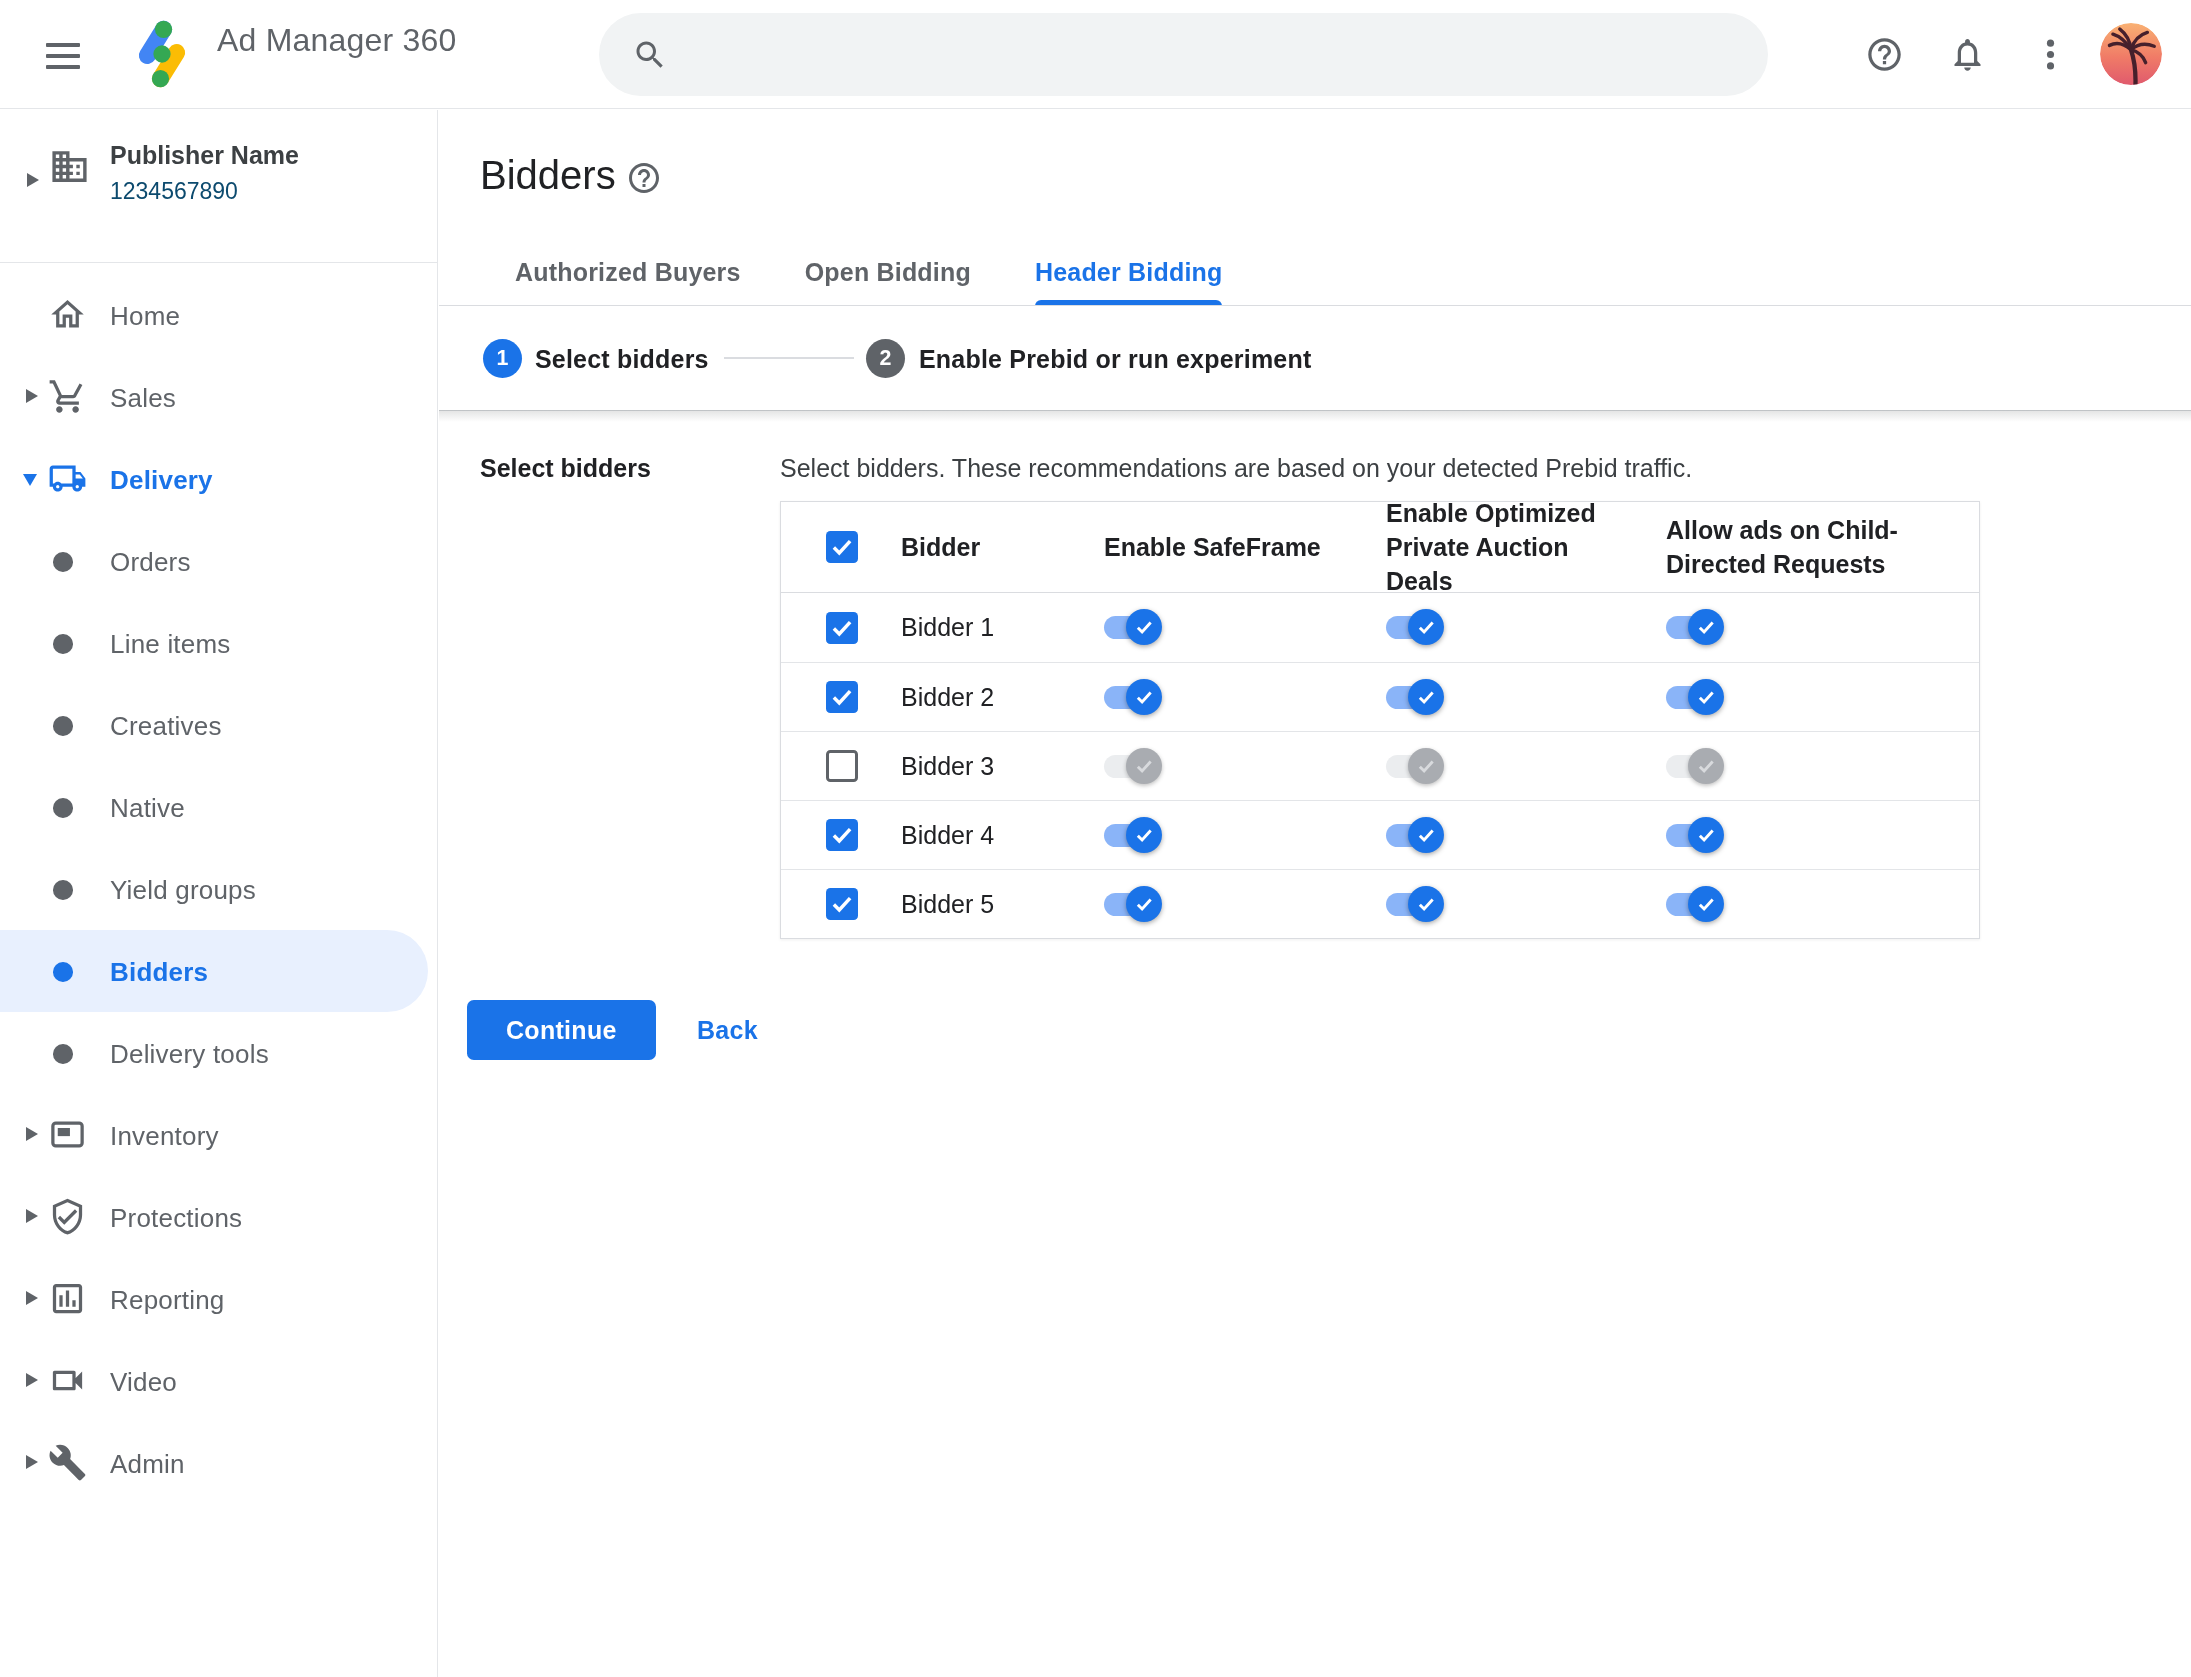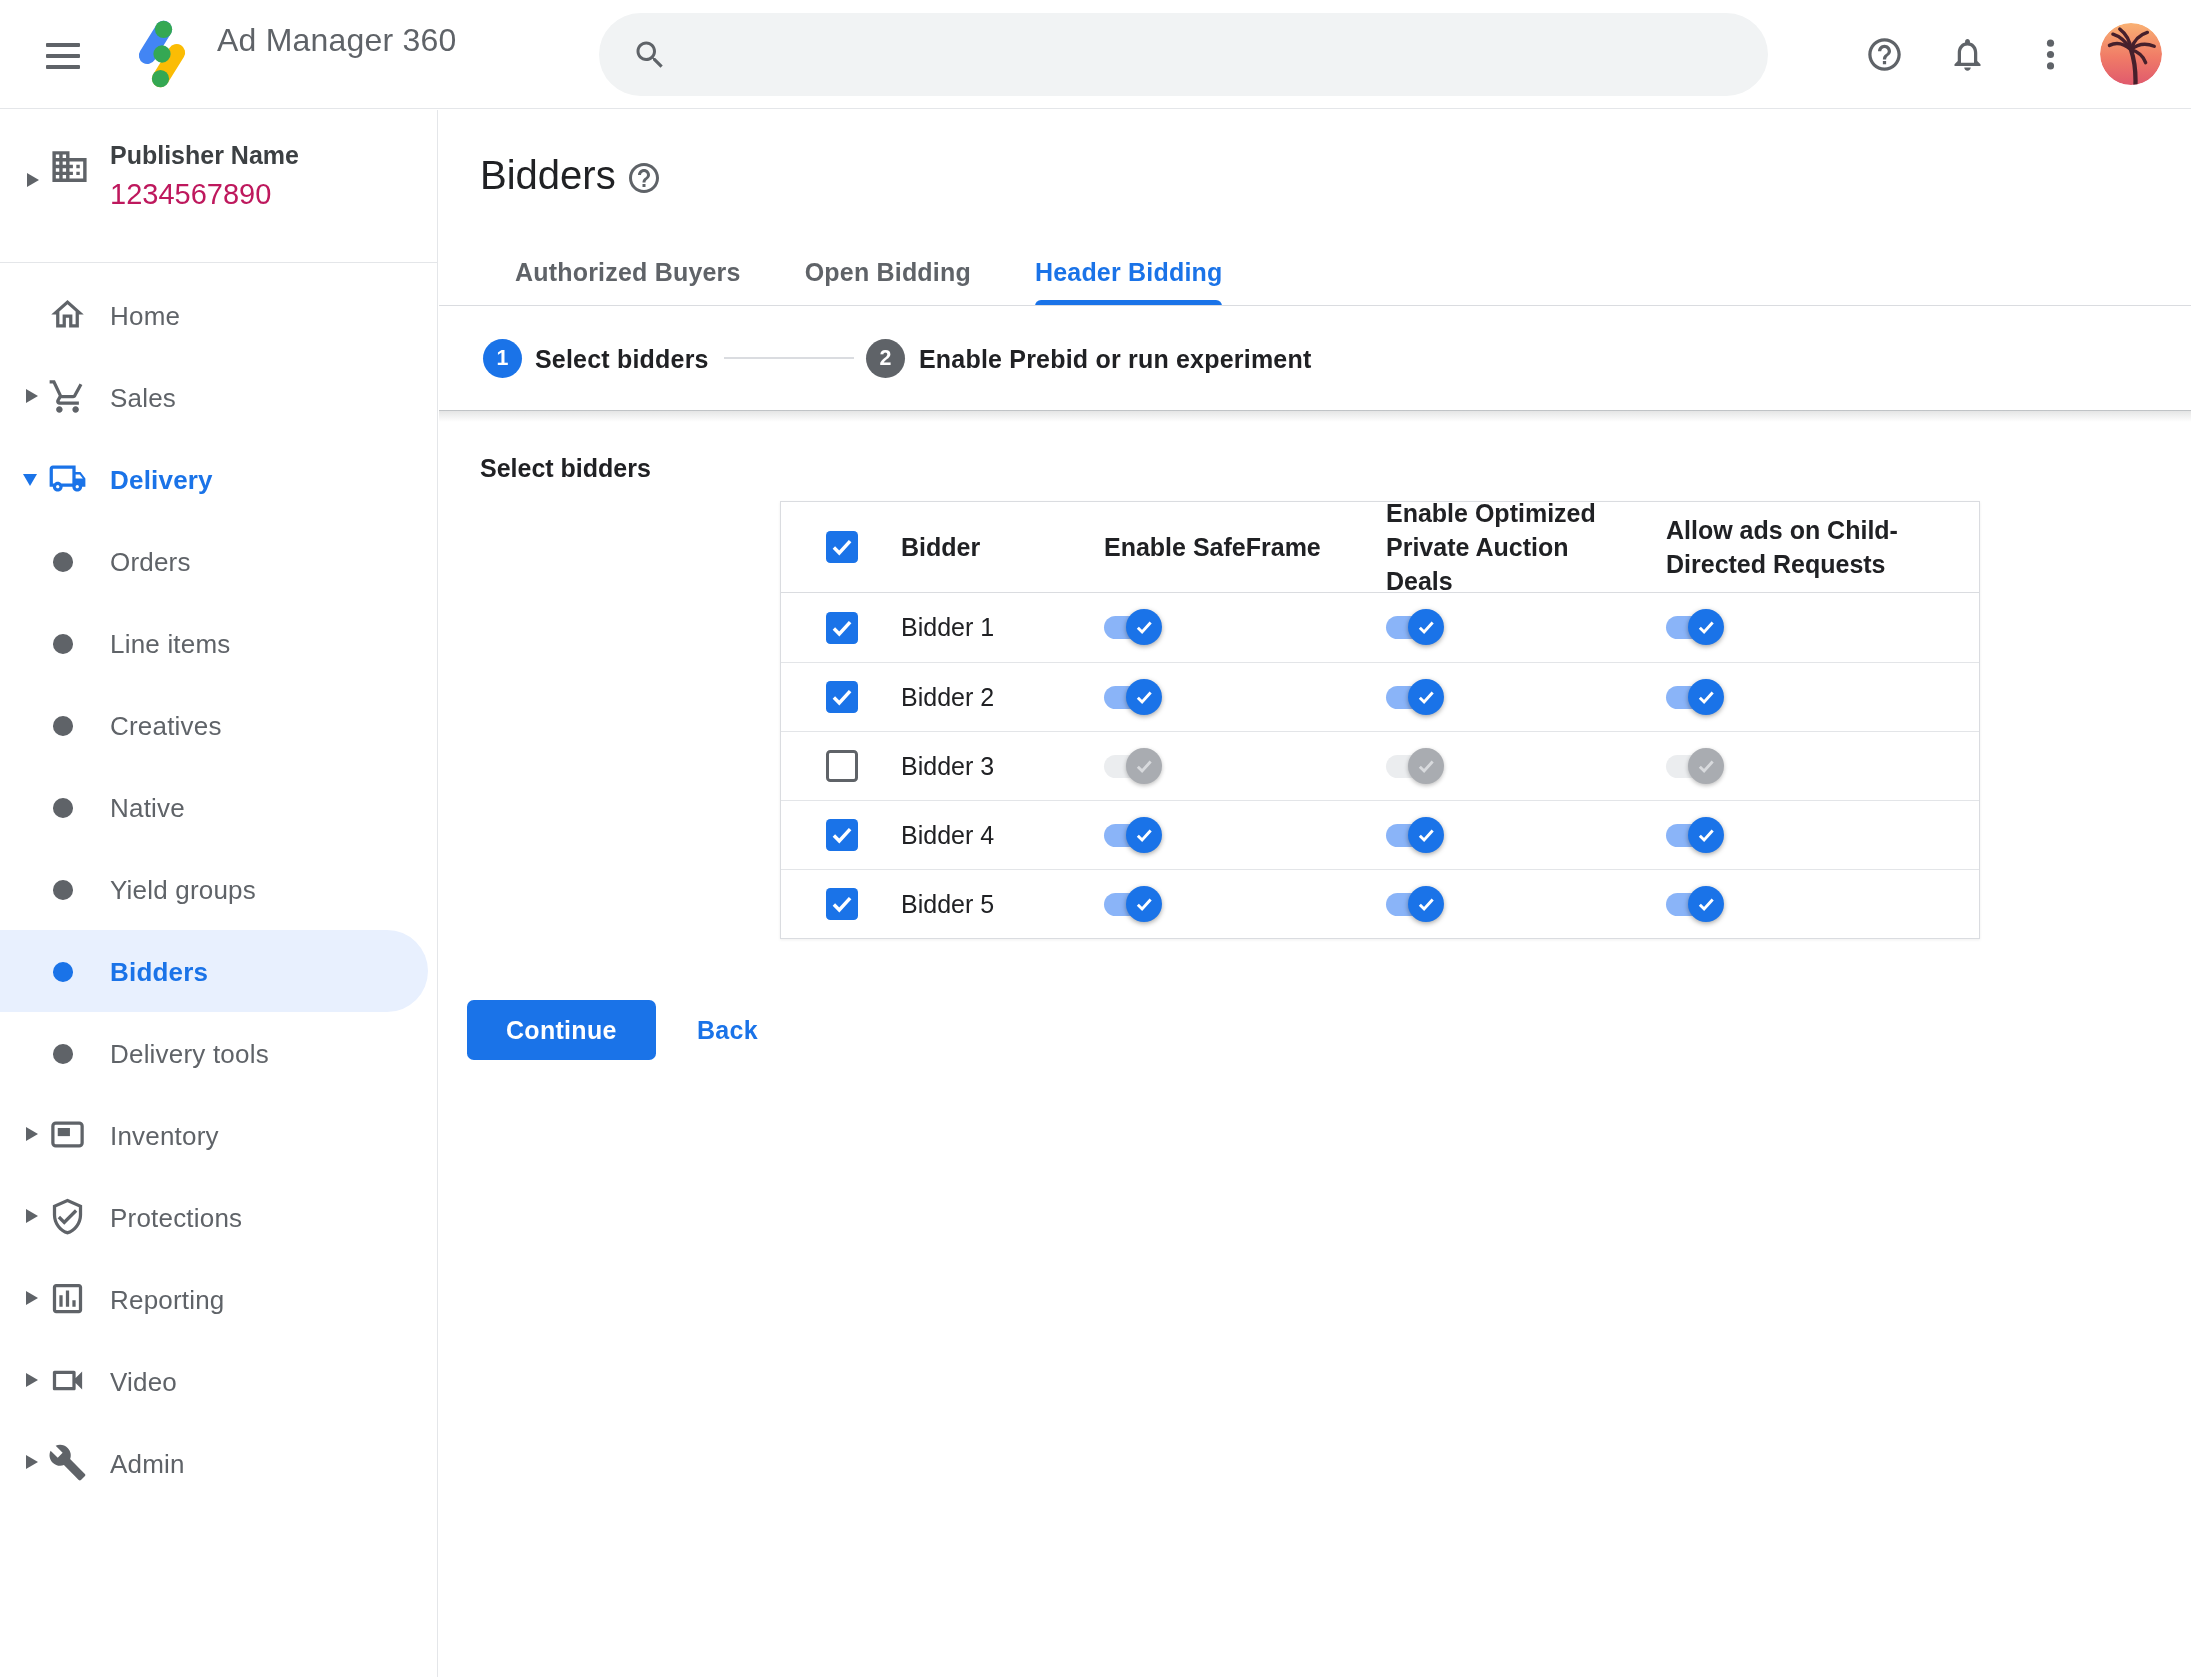--- a/index.html
+++ b/index.html
@@ -30,21 +30,21 @@
     border-right:0.9px solid #e4e6e9; }
   .publisher { position:relative; height:152px; cursor:pointer; }
   .pub-chev { position:absolute; left:27px; top:173px; }
   .publisher .pub-chev { top:63px; }
   .chev-r { width:0; height:0; border-left:12px solid #5f6368; border-top:7.7px solid transparent;
     border-bottom:7.7px solid transparent; display:inline-block; }
   .chev-d { width:0; height:0; border-top:12px solid #1a73e8; border-left:7.7px solid transparent;
     border-right:7.7px solid transparent; display:inline-block; }
   .pub-icon { position:absolute; left:49px; top:36px; width:41px; height:41px; }
   .pub-name { position:absolute; left:110px; top:31px; font-size:25px; font-weight:bold; color:#3c4043; }
-  .pub-id { position:absolute; left:110px; top:68px; font-size:29px; color:#be185d; }
+  .pub-id { position:absolute; left:110px; top:68px; font-size:23px; color:#0c4a6e; }
   .side-divider { height:0.9px; background:#e4e6e9; margin:0; }
   .nav { position:absolute; top:164px; left:0; width:438px;text-align:right; }
   .nav-item { position:relative; height:82px; cursor:pointer; }
   .nav-item .chev { position:absolute; left:26px; top:33px; }
   .nav-item .chev.down { left:23px; top:36px; }
   .nav-icon { position:absolute; left:48px; top:21.4px; width:39px; height:39px; }
   .nav-bullet { position:absolute; left:53px; top:32px; width:19.7px; height:19.7px; border-radius:50%; background:#5f6368; }
   .nav-label { position:absolute; left:110px; top:27px; font-size:26px; color:#5f6368; letter-spacing:0.2px; }
   .nav-item.blue .nav-label { color:#1a73e8; font-weight:bold; }
   .nav-item.selected { background:#e8f0fe; width:428px; border-radius:0 41px 41px 0; }
@@ -307,20 +307,21 @@
       <span class="step-circle step1-circle">1</span>
       <span class="step-label step1-label">Select bidders</span>
       <span class="step-connector"></span>
       <span class="step-circle step2-circle">2</span>
       <span class="step-label step2-label">Enable Prebid or run experiment</span>
     </div>
     <div class="step-divider"></div>
     <div class="step-shadow"></div>
 
     <div class="section-label">Select bidders</div>
+    <div class="description">Select bidders. These recommendations are based on your detected Prebid traffic.</div>
 
     <div class="tbl">
       <div class="tr th">
         <div class="td c1">
           <span class="cb checked">
               <svg viewBox="0 0 24 24">
                 <path fill="none" stroke="#fff" stroke-width="3.2" d="M4.5 12.5l5 5 10-11"></path>
               </svg>
             </span>
           <span class="th-text">Bidder</span>

